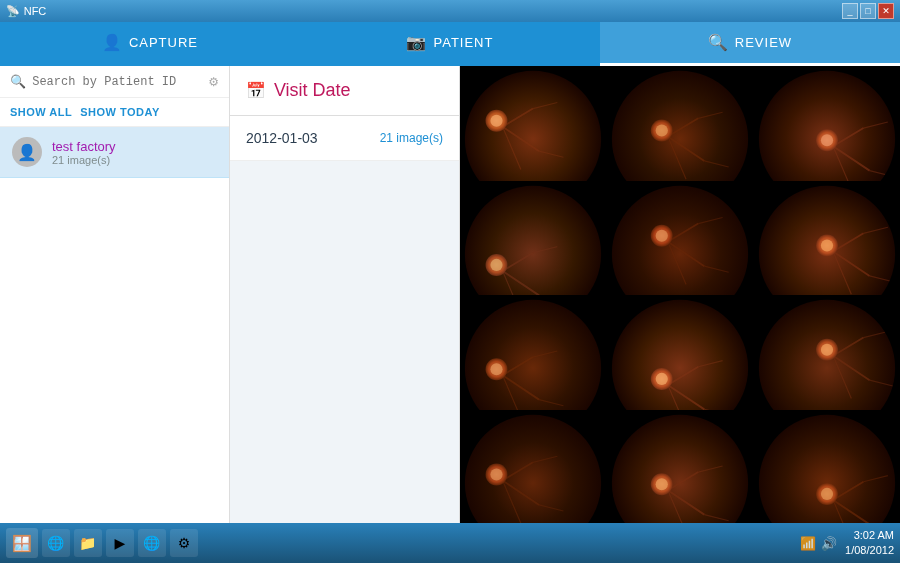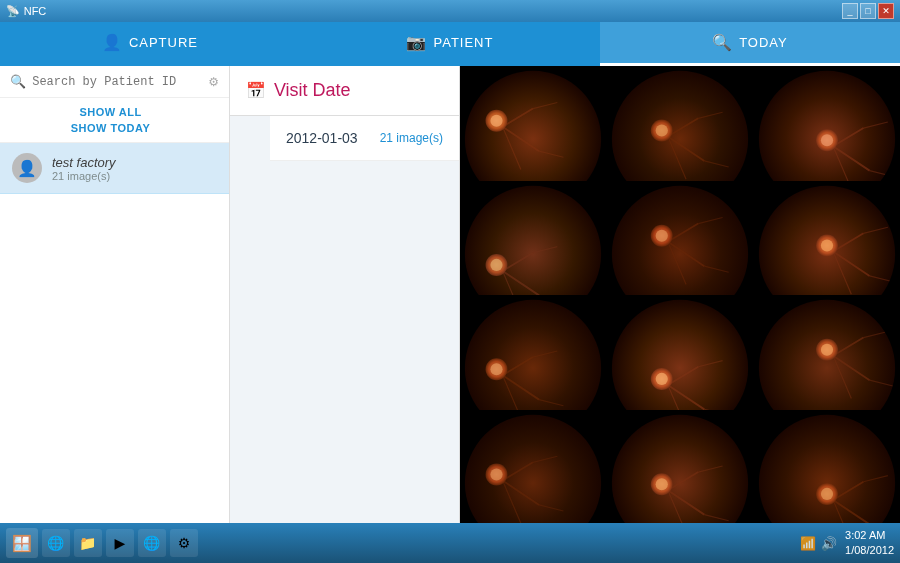--- a/index.html
+++ b/index.html
@@ -85,21 +85,20 @@
       background: transparent;
       font-family: Liberation Mono, monospace;
     }
     .gear-icon { color: #aaa; font-size: 12px; cursor: pointer; }
 
     .filter-buttons {
       display: flex;
       gap: 0;
       padding: 6px 10px;
       border-bottom: 1px solid #eee;
-      flex-direction: column;
     }
     .filter-btn {
       font-size: 11px;
       font-weight: 600;
       color: #1e90d4;
       background: none;
       border: none;
       cursor: pointer;
       padding: 2px 8px 2px 0;
       letter-spacing: 0.5px;
@@ -117,21 +116,21 @@
     }
     .patient-avatar {
       width: 30px; height: 30px;
       background: #bbb;
       border-radius: 50%;
       display: flex; align-items: center; justify-content: center;
       color: #555; font-size: 16px;
       flex-shrink: 0;
     }
     .patient-info { display: flex; flex-direction: column; }
-    .patient-name { font-size: 13px; color: #404040; font-weight: 500; font-style: italic; }
+    .patient-name { font-size: 13px; color: #a21caf; font-weight: 500; }
     .patient-images { font-size: 11px; color: #7f8c8d; }
 
     
     .visit-panel {
       width: 230px;
       background: #f0f4f8;
       border-right: 1px solid #ddd;
       flex-shrink: 0;
     }
     .visit-header {
@@ -146,21 +145,20 @@
     .visit-header-text { font-size: 18px; color: #be185d; font-weight: 400; }
 
     .visit-item {
       padding: 14px 16px;
       background: white;
       border-bottom: 1px solid #eee;
       display: flex;
       align-items: center;
       justify-content: space-between;
       cursor: pointer;
-      margin-left: 40px;
     }
     .visit-date-text { font-size: 14px; color: #2c3e50; }
     .visit-count { font-size: 12px; color: #1e90d4; }
 
     
     .image-grid {
       flex: 1;
       background: #000;
       overflow-y: auto;
       display: grid;
@@ -210,21 +208,21 @@
       width: 28px; height: 28px;
       background: rgba(255,255,255,0.1);
       border-radius: 3px;
       display: flex; align-items: center; justify-content: center;
       cursor: pointer; font-size: 14px;
     }
     .taskbar-right {
       display: flex; align-items: center; gap: 8px;
     }
     .taskbar-time {
-      color: white; font-size: 11px; line-height: 1.4;
+      color: white; font-size: 11px; text-align: right; line-height: 1.4;
     }
     .taskbar-sys { display: flex; align-items: center; gap: 4px; }
     .sys-icon { color: rgba(255,255,255,0.8); font-size: 13px; }
   </style>
 </head>
 <body>
 
 <div class="title-bar">
   <div class="title-bar-left">
     <span>📡</span>
@@ -241,21 +239,21 @@
   <div class="nav-tab">
     <span class="nav-tab-icon">👤</span>
     <span>CAPTURE</span>
   </div>
   <div class="nav-tab">
     <span class="nav-tab-icon">📷</span>
     <span>PATIENT</span>
   </div>
   <div class="nav-tab active">
     <span class="nav-tab-icon">🔍</span>
-    <span>TODAY</span>
+    <span>REVIEW</span>
   </div>
 </div>
 
 <div class="main-content">
 
   <div class="sidebar">
     <div class="search-bar">
       <span class="search-icon">🔍</span>
       <input class="search-input" type="text" placeholder="Search by Patient ID" style="">
       <span class="gear-icon">⚙</span>

